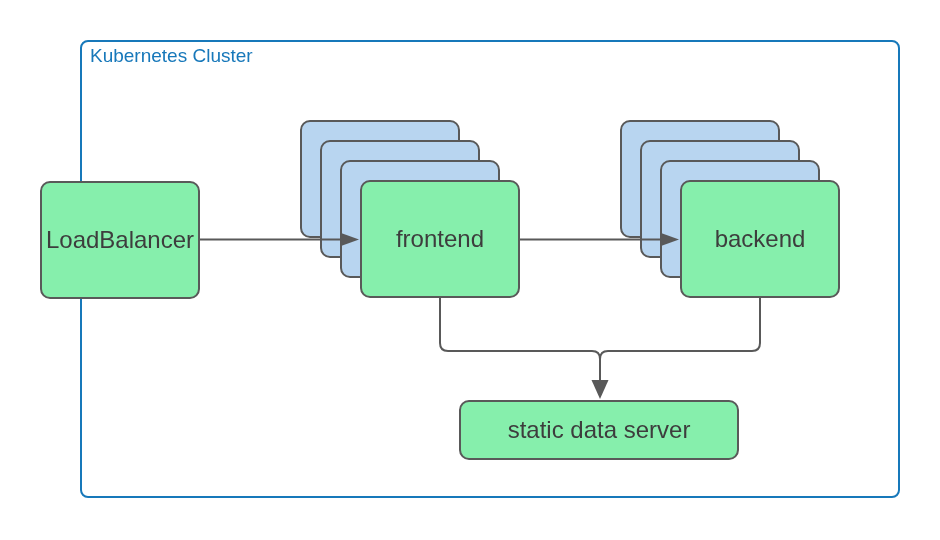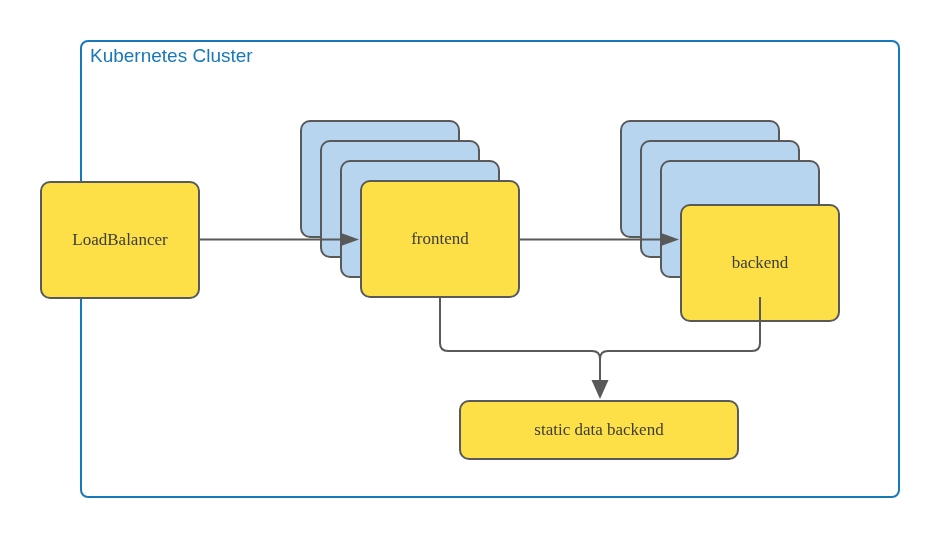--- a/index.html
+++ b/index.html
@@ -34,44 +34,43 @@
     left: 8px;
     top: 3px;
     font-size: 19px;
     color: #1778ba;
     white-space: nowrap;
   }
   
   .node {
     position: absolute;
     box-sizing: border-box;
-    background: #fde047;
+    background: #86efac;
     border: 2.5px solid #595959;
     border-radius: 10px;
     display: flex;
     align-items: center;
     justify-content: center;
-    font-size: 17px;
+    font-size: 24px;
     color: #3d3d3d;
     z-index: 2;
-    font-family: Liberation Serif, serif;
   }
   .stack-box {
     position: absolute;
     box-sizing: border-box;
     width: 160px;
     height: 118px;
     background: #b8d5f0;
     border: 2.5px solid #595959;
     border-radius: 10px;
     z-index: 2;
   }
   .lb        { left: 40px;  top: 181px; width: 160px; height: 118px; z-index: 3; }
   .frontend  { left: 360px; top: 180px; width: 160px; height: 118px; align-items: center; }
-  .backend   { left: 680px; top: 180px; width: 160px; height: 118px; margin-top: 24px; }
+  .backend   { left: 680px; top: 180px; width: 160px; height: 118px; }
   .static-ds { left: 459px; top: 400px; width: 280px; height: 60px; }
 
   .fe-1 { left: 300px; top: 120px; }
   .fe-2 { left: 320px; top: 140px; }
   .fe-3 { left: 340px; top: 160px; }
   .be-1 { left: 620px; top: 120px; }
   .be-2 { left: 640px; top: 140px; }
   .be-3 { left: 660px; top: 160px; }
 
   .connector-layer {
@@ -107,21 +106,21 @@
 
   <div class="node frontend">
     <span>frontend</span>
   </div>
 
   <div class="node backend">
     <span>backend</span>
   </div>
 
   <div class="node static-ds">
-    <span>static data backend</span>
+    <span>static data server</span>
   </div>
 
   <svg class="connector-layer" viewBox="0 0 940 540" xmlns="http://www.w3.org/2000/svg">
     <g stroke="#595959" stroke-width="2" fill="none">
 
       <path d="M 200 239.5 H 343"></path>
 
       <path d="M 520 239.5 H 663"></path>
 
       <path d="M 440 297 L 440 343 Q 440 351 448 351 L 592 351 Q 600 351 600 359 L 600 381"></path>

